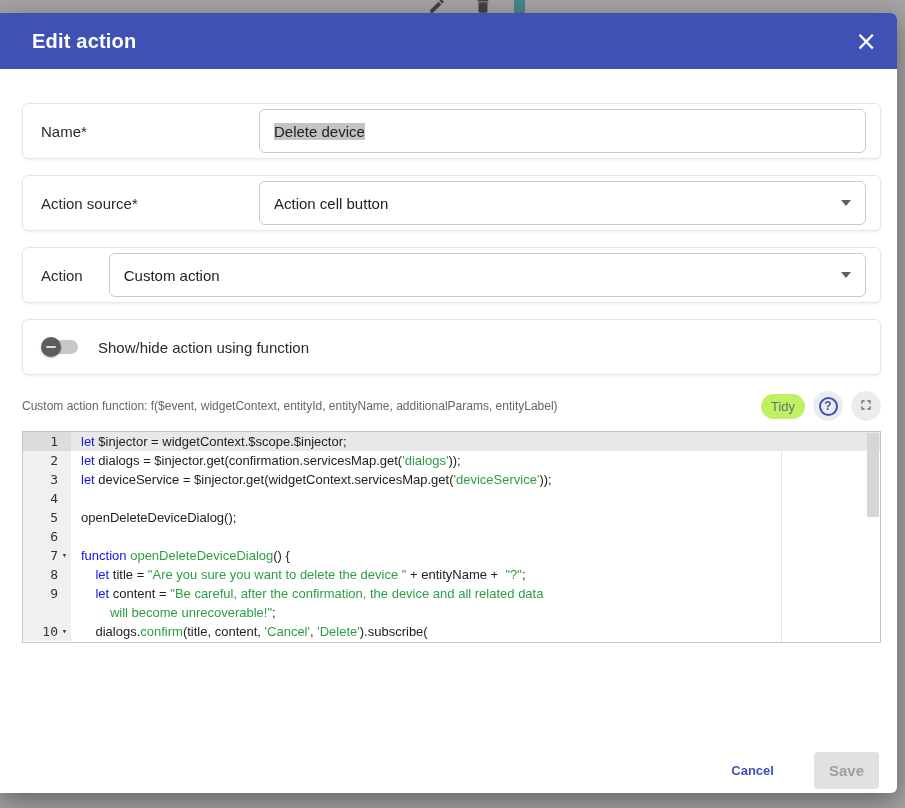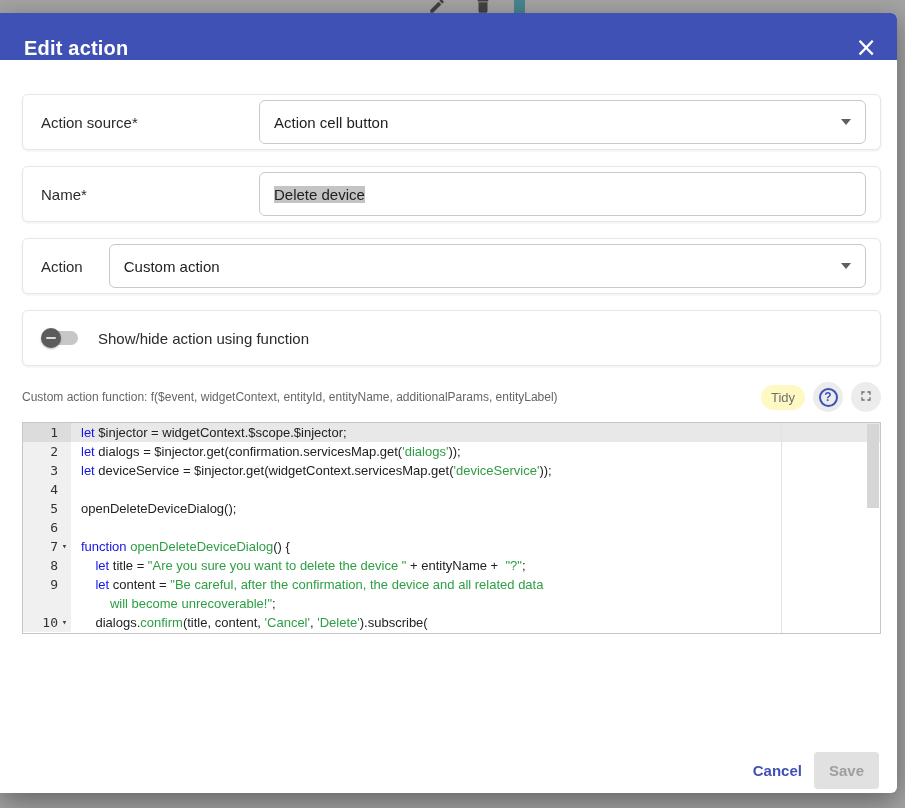--- a/index.html
+++ b/index.html
@@ -23,23 +23,23 @@
   
   .bg-icon{position:absolute;top:-3px;z-index:0;}
   .bg-teal{position:absolute;top:0;left:514px;width:11px;height:14px;background:var(--teal-strip);z-index:0;}
 
   .dialog{
     position:absolute;left:0;top:13px;width:897px;height:780px;
     background:#fff;border-radius:0 6px 6px 0;
     box-shadow:0 8px 28px rgba(0,0,0,.40);z-index:1;overflow:hidden;
   }
   .dialog-header{
-    height:47px;background:var(--header-bg);
-    display:flex;align-items:flex-end;justify-content:space-between;
-    padding:0 20px 0 24px;
+    height:56px;background:var(--header-bg);
+    display:flex;align-items:center;justify-content:space-between;
+    padding:0 20px 0 32px;
   }
   .dialog-title{color:#fff;font-size:20px;font-weight:bold;letter-spacing:.2px;}
   .close-btn{
     background:none;border:none;color:#fff;font-size:26px;line-height:1;
     cursor:pointer;padding:0;font-family:"DejaVu Sans",sans-serif;
   }
   .dialog-body{padding:34px 16px 0 22px;}
 
   .card{
     border:1px solid #e6e6e6;border-radius:6px;background:#fff;
@@ -69,21 +69,21 @@
     position:absolute;left:0;top:0;width:20px;height:20px;border-radius:50%;
     background:#5c5c5c;display:flex;align-items:center;justify-content:center;
     box-shadow:0 1px 2px rgba(0,0,0,.3);
   }
   .toggle-dash{width:10px;height:2px;background:#dcdcdc;border-radius:1px;}
 
   
   .fn-row{display:flex;align-items:center;margin:0 0 10px 0;height:30px;}
   .fn-caption{flex:1;font-size:12px;color:#666;}
   .chip{
-    background:#fef9c3;border-radius:14px;padding:5px 10px;font-size:13px;color:#6f6f6f;
+    background:#bef264;border-radius:14px;padding:5px 10px;font-size:13px;color:#6f6f6f;
     margin-left:10px;border:none;cursor:pointer;font-family:"Liberation Sans",sans-serif;
   }
   .icon-chip{
     width:30px;height:30px;border-radius:50%;background:#ececec;border:none;cursor:pointer;
     display:flex;align-items:center;justify-content:center;margin-left:8px;padding:0;
   }
   .help-ring{
     width:19px;height:19px;border:2px solid var(--accent);border-radius:50%;
     display:flex;align-items:center;justify-content:center;
     font-size:12px;font-weight:bold;color:var(--accent);
@@ -109,22 +109,22 @@
     white-space:pre;padding-left:10px;color:var(--code-plain);overflow:hidden;cursor:text;
   }
   .tok-kw{color:var(--keyword);}
   .tok-str{color:var(--string);}
   .tok-fn{color:var(--function);}
   .tok-pl{color:var(--code-plain);}
 
   
   .footer{position:absolute;right:18px;bottom:4px;display:flex;align-items:center;}
   .cancel-btn{
-    background:none;border:none;color:var(--accent);font-weight:bold;font-size:15px;
-    margin-right:6px;cursor:pointer;font-family:"Liberation Sans",sans-serif;
+    background:none;border:none;color:var(--accent);font-weight:bold;font-size:13px;
+    margin-right:34px;cursor:pointer;font-family:"Liberation Sans",sans-serif;
   }
   .save-btn{
     background:#e1e1e1;border:none;color:#9e9e9e;font-weight:bold;font-size:15px;
     border-radius:4px;padding:10px 15px;font-family:"Liberation Sans",sans-serif;
   }
 </style>
 </head>
 <body>
 
 <span class="bg-icon" style="left:428px">
@@ -144,31 +144,31 @@
   <div class="dialog-header">
     <span class="dialog-title">Edit action</span>
     <button class="close-btn">
       <span>×</span>
     </button>
   </div>
 
   <div class="dialog-body">
 
     <div class="card">
+      <span class="field-label label-col">Name*</span>
+      <div class="text-input">
+        <span class="selected-text">Delete device</span>
+      </div>
+    </div>
+
+    <div class="card">
       <span class="field-label label-col">Action source*</span>
       <div class="select-box">
         <span>Action cell button</span>
         <span class="caret"></span>
-      </div>
-    </div>
-
-    <div class="card">
-      <span class="field-label label-col">Name*</span>
-      <div class="text-input">
-        <span class="selected-text">Delete device</span>
       </div>
     </div>
 
 
     <div class="card">
       <span class="field-label label-sm">Action</span>
       <div class="select-box">
         <span>Custom action</span>
         <span class="caret"></span>
       </div>

